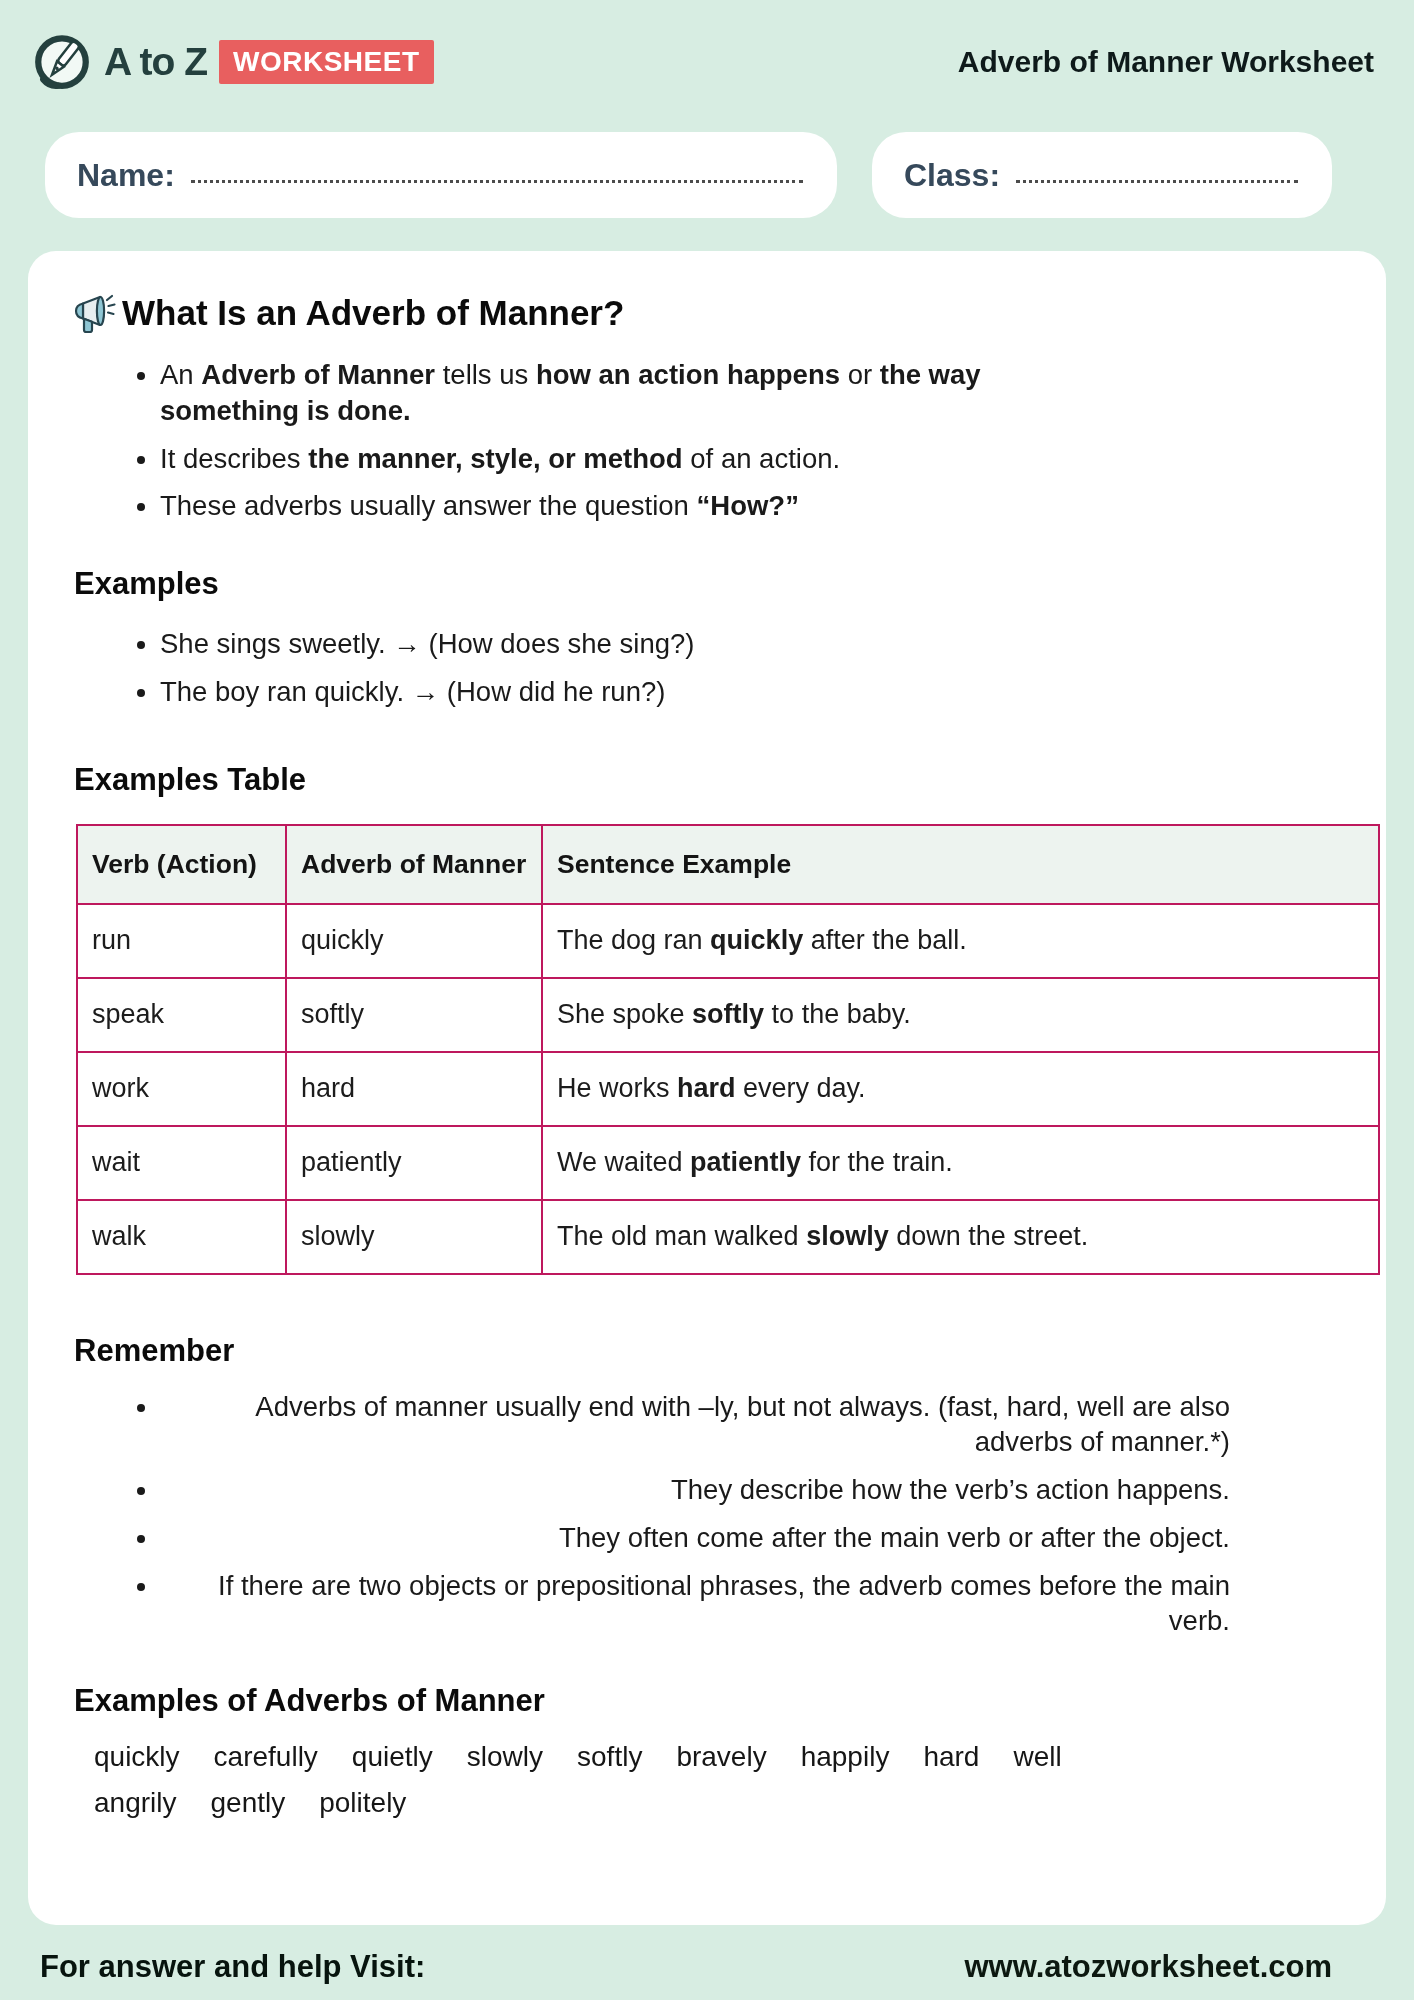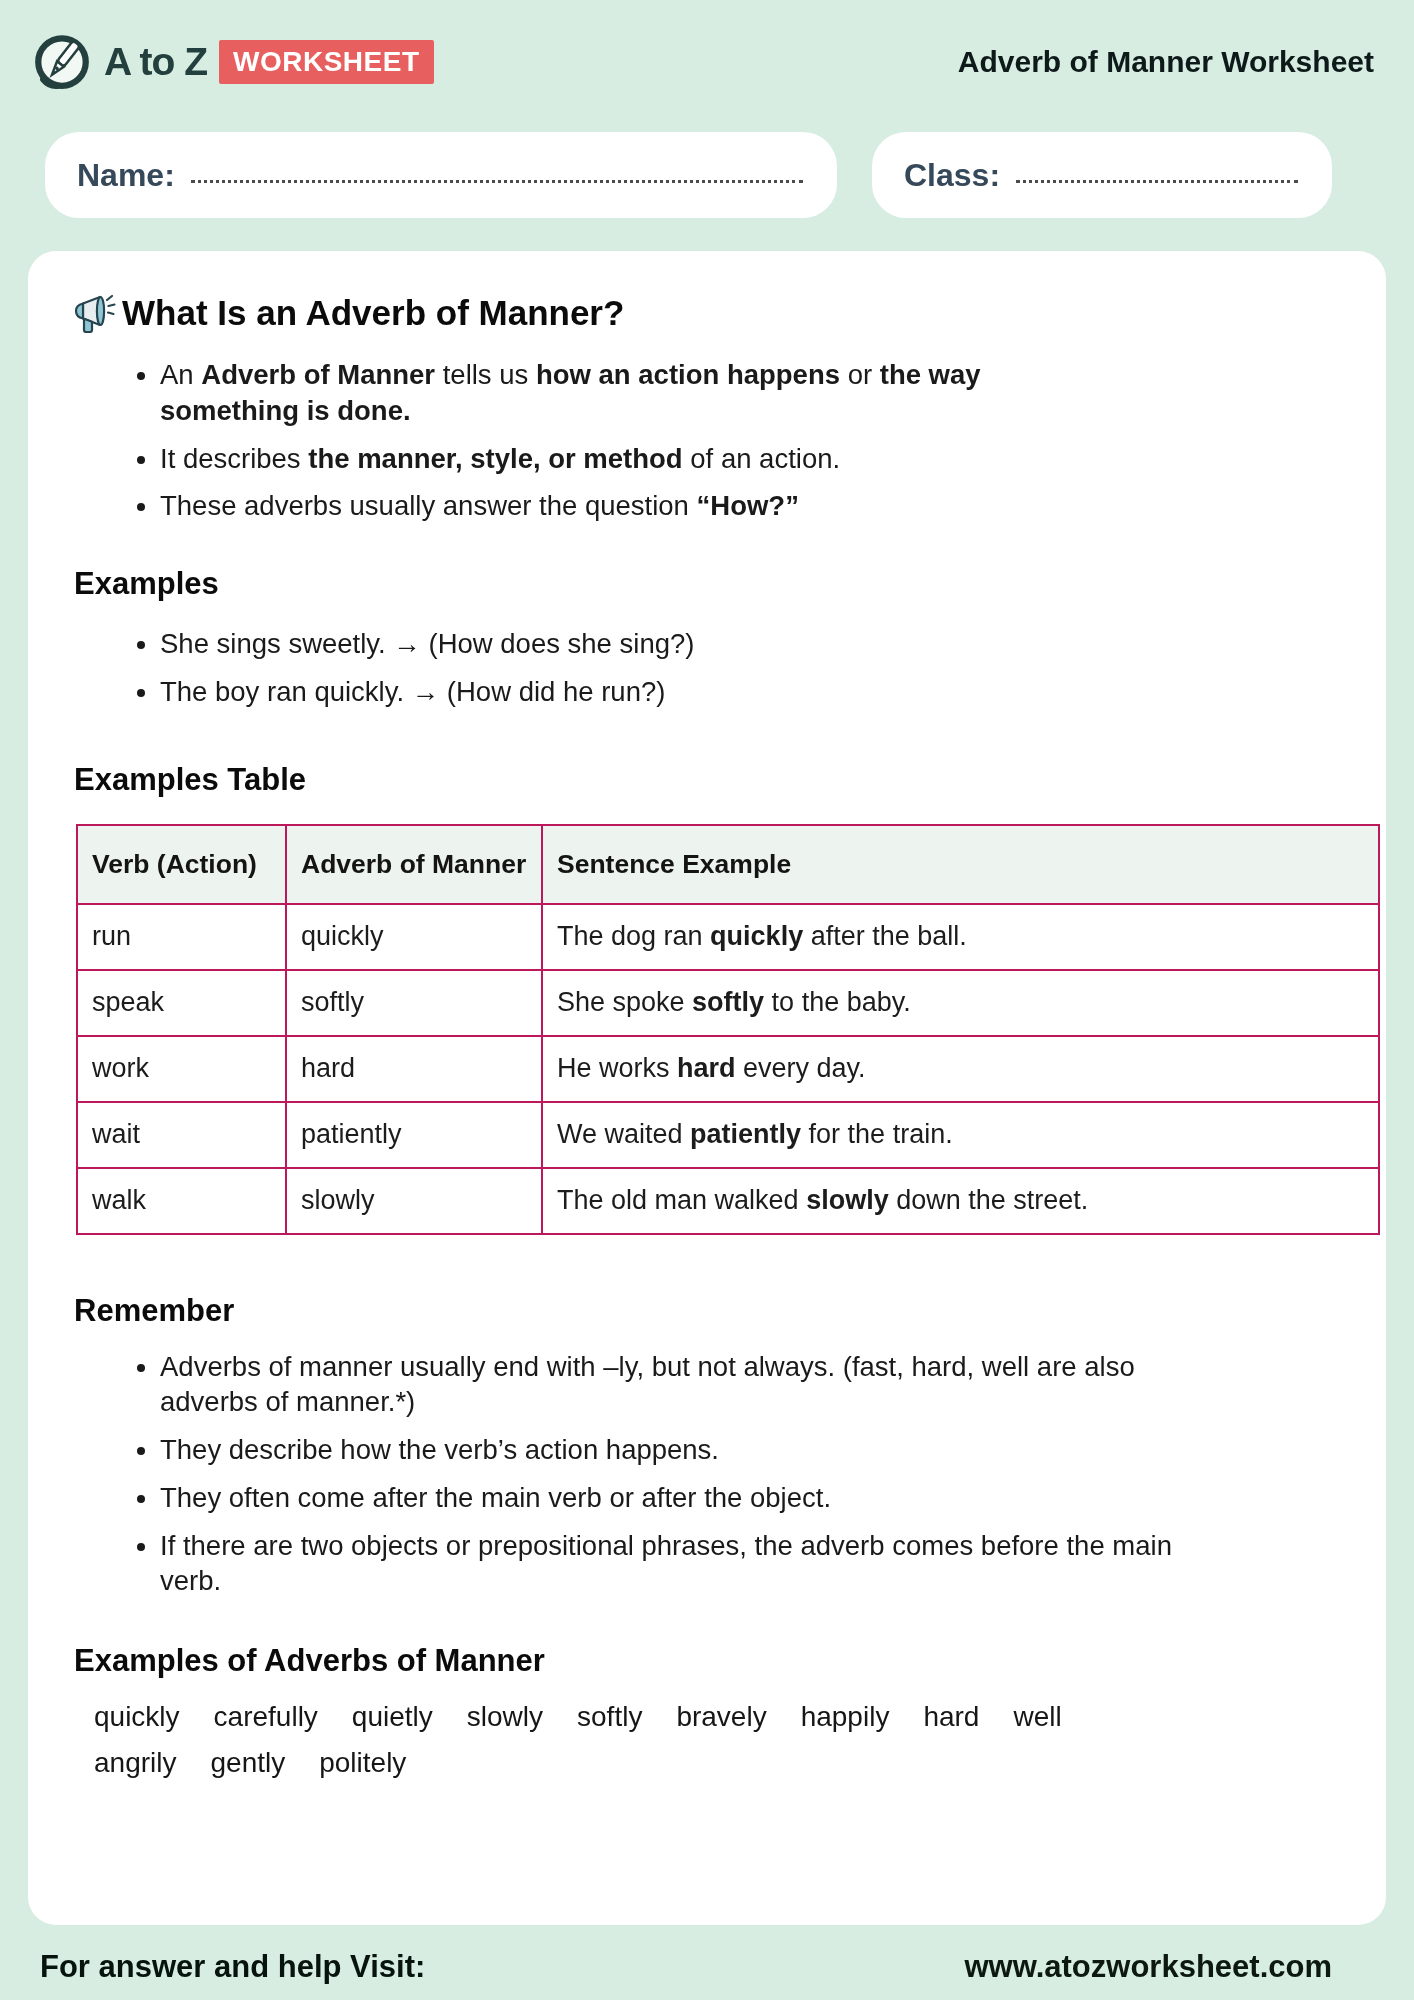--- a/index.html
+++ b/index.html
@@ -55,21 +55,21 @@
   .section-heading{
     font-size:31px; font-weight:700; color:#0b0b0b; padding-left:26px;
   }
 
   ul.bullets{ list-style:disc; padding-left:112px; margin-top:20px; }
   ul.bullets li{
     font-size:27.5px; line-height:1.3; margin-bottom:12px; color:#1a1a1a;
   }
   ul.intro-bullets li{ max-width:895px; }
   ul.example-bullets{ margin-top:24px; }
-  ul.remember-bullets li{ max-width:1070px; }
+  ul.remember-bullets li{ max-width:1070px;text-align:right; }
 
   .mt-ex{ margin-top:42px; }
   .mt-table{ margin-top:52px; }
   .mt-rem{ margin-top:58px; }
   .mt-adv{ margin-top:44px; }
 
   
   table.examples{
     border-collapse:collapse; margin:26px 0 0 28px;
     width:1302px; font-size:27px; table-layout:fixed;
@@ -77,21 +77,21 @@
   table.examples col.c1{ width:209px; }
   table.examples col.c2{ width:256px; }
   table.examples col.c3{ width:837px; }
   table.examples th, table.examples td{
     border:2px solid #be185d; text-align:left; vertical-align:middle;
     padding:0 14px; overflow:hidden; white-space:nowrap;
   }
   table.examples th{
     background:#edf3ef; font-weight:700; height:79px; font-size:26.5px;
   }
-  table.examples td{ height:66px; font-weight:400; color:#1c1c1c;border-radius:12px; }
+  table.examples td{ height:74px; font-weight:400; color:#1c1c1c;border-radius:12px; }
 
   
   .word-line{
     display:flex; gap:34px; padding-left:46px; margin-top:22px;
     font-size:28px; color:#161616;
   }
   .word-line + .word-line{ margin-top:14px; }
 
   
   .footer{

